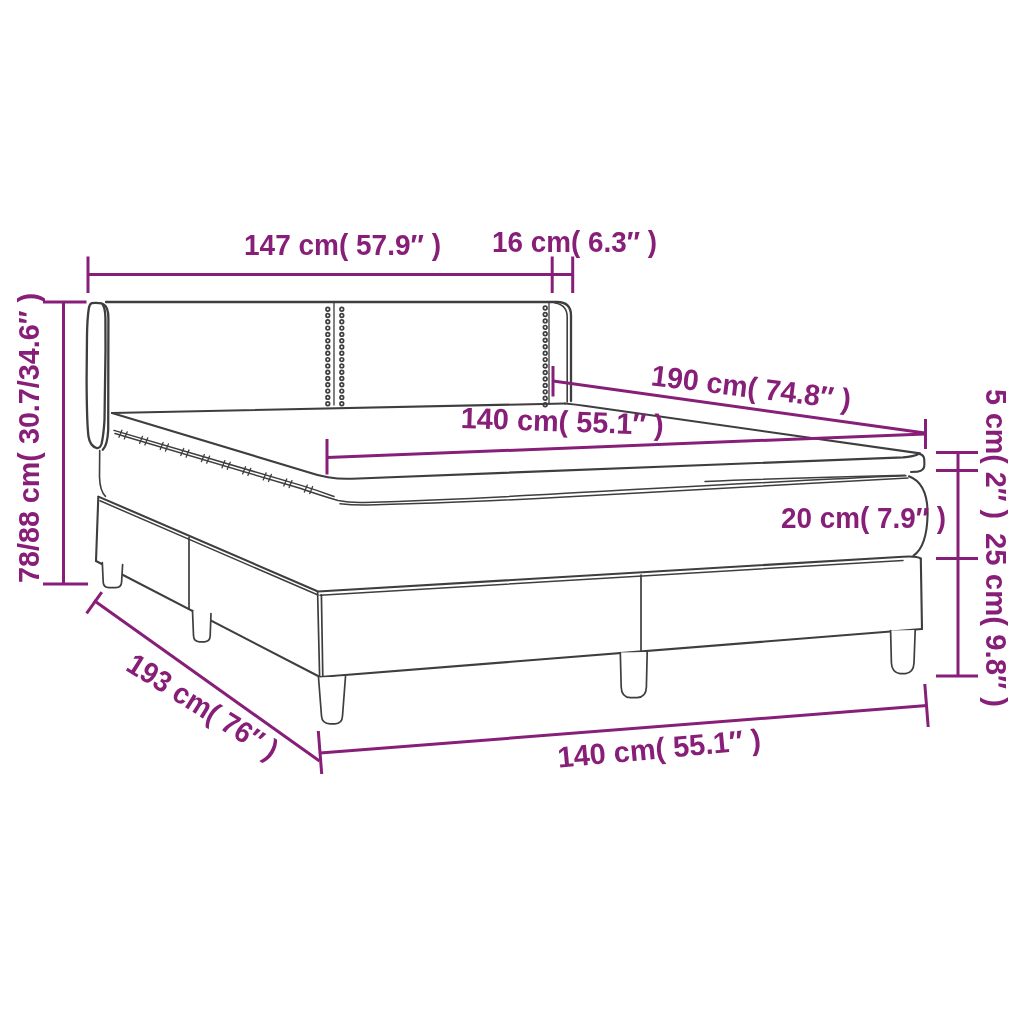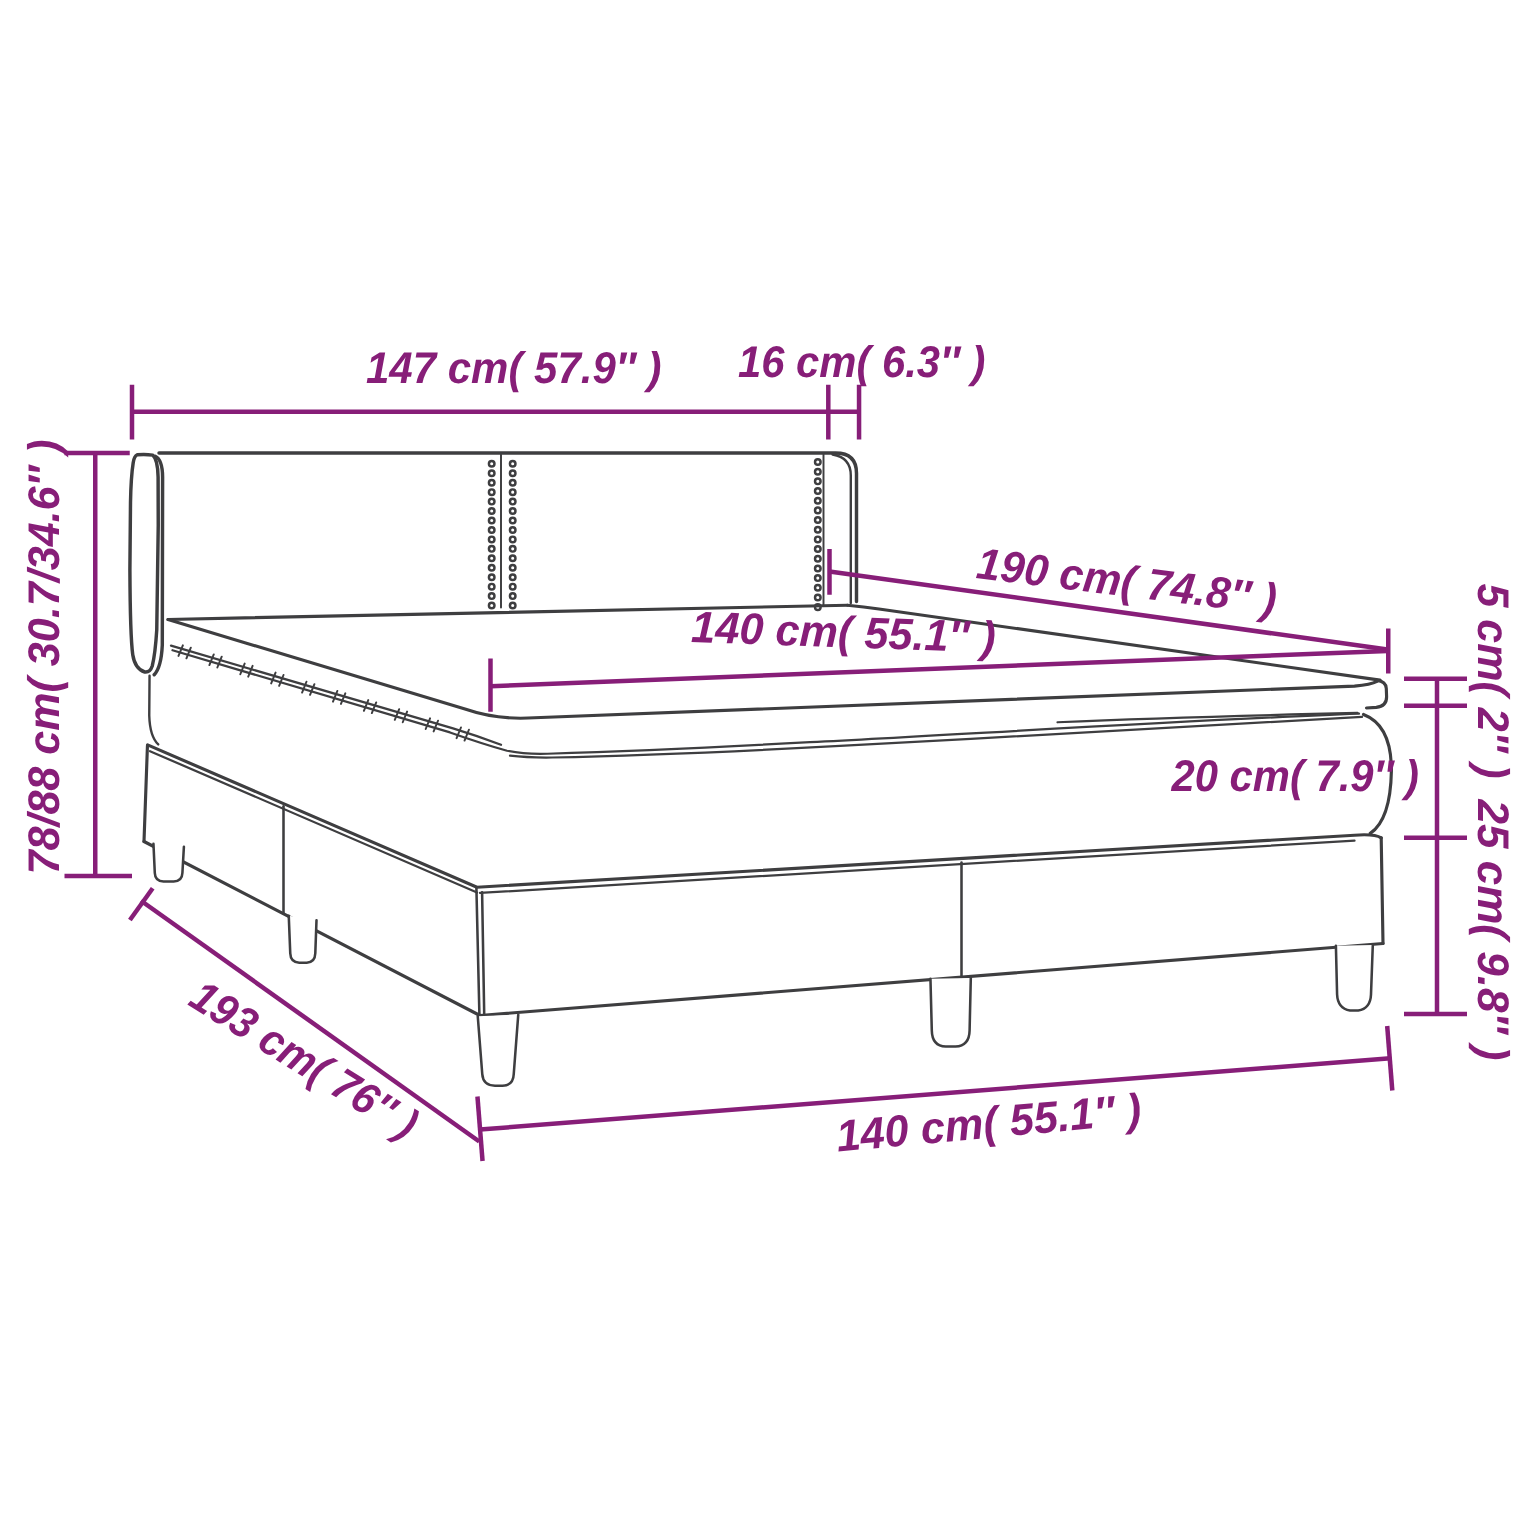--- a/index.html
+++ b/index.html
@@ -1,16 +1,16 @@
 <!DOCTYPE html>
 <html><head>
 <meta charset="utf-8">
 <style>
   html,body{margin:0;padding:0;background:#ffffff;}
-  .wrap{width:980px;height:1024px;position:relative;background:#ffffff;font-style:italic;}
+  .wrap{width:980px;height:1024px;position:relative;background:#ffffff;}
   svg{display:block;}
   text{font-family:"Liberation Sans",sans-serif;font-weight:bold;fill:#871E78;}
 </style>
 </head>
 <body>
 <div class="wrap">
 <svg width="1024" height="1024" viewBox="0 0 1024 1024">
 
   <rect x="0" y="0" width="1024" height="1024" fill="#ffffff"></rect>
 

